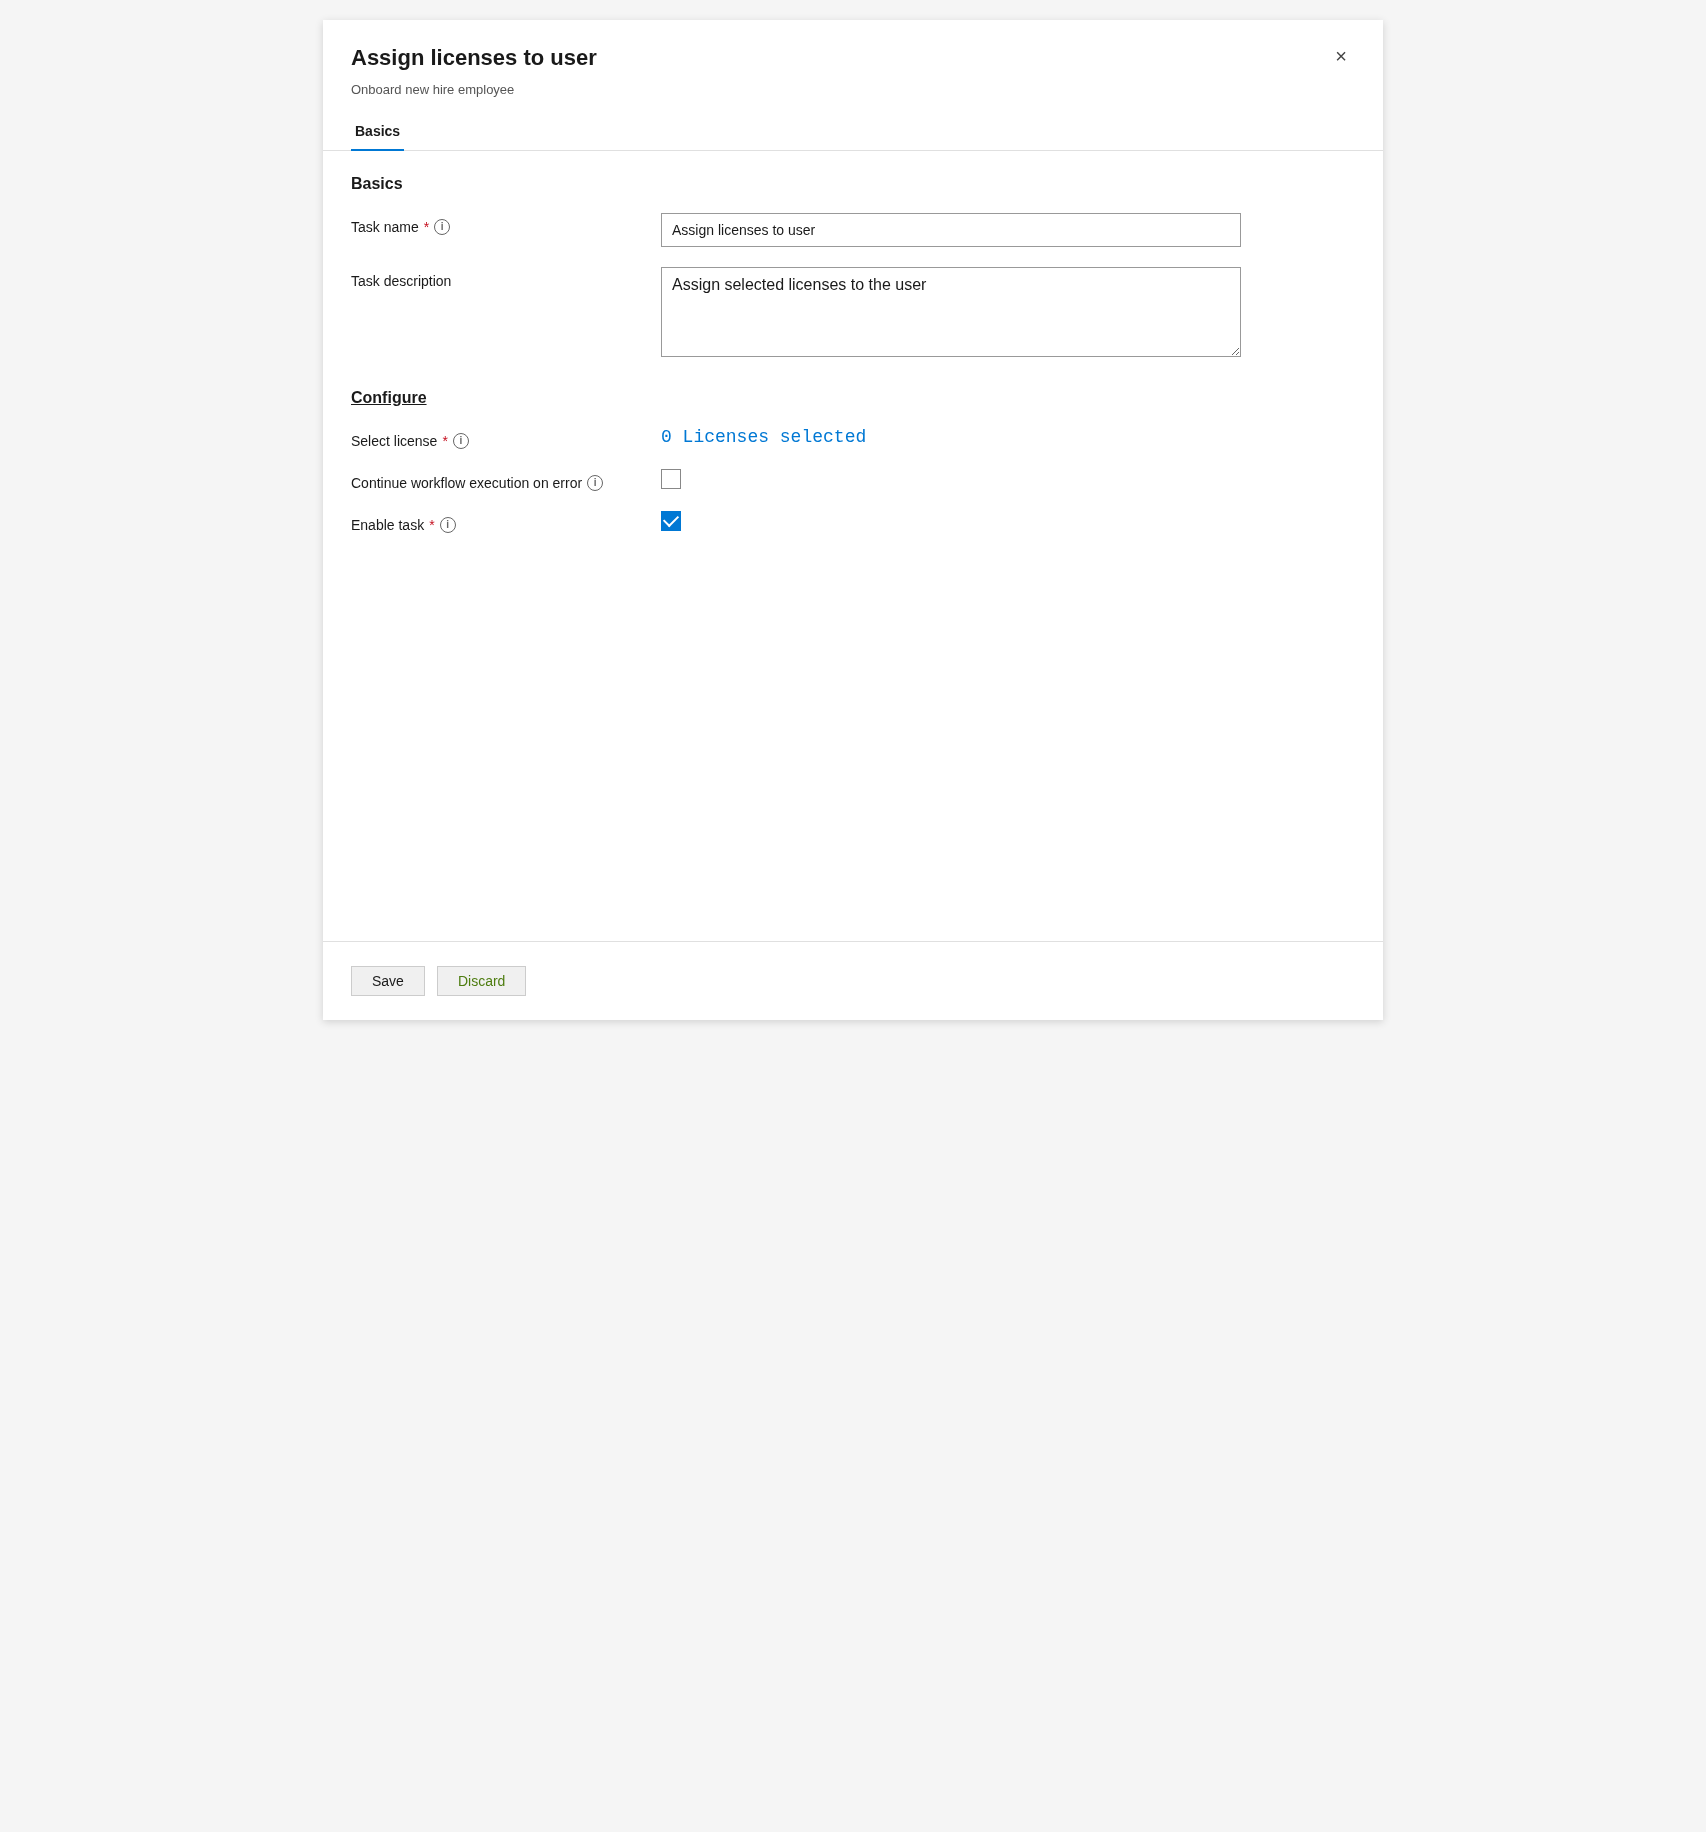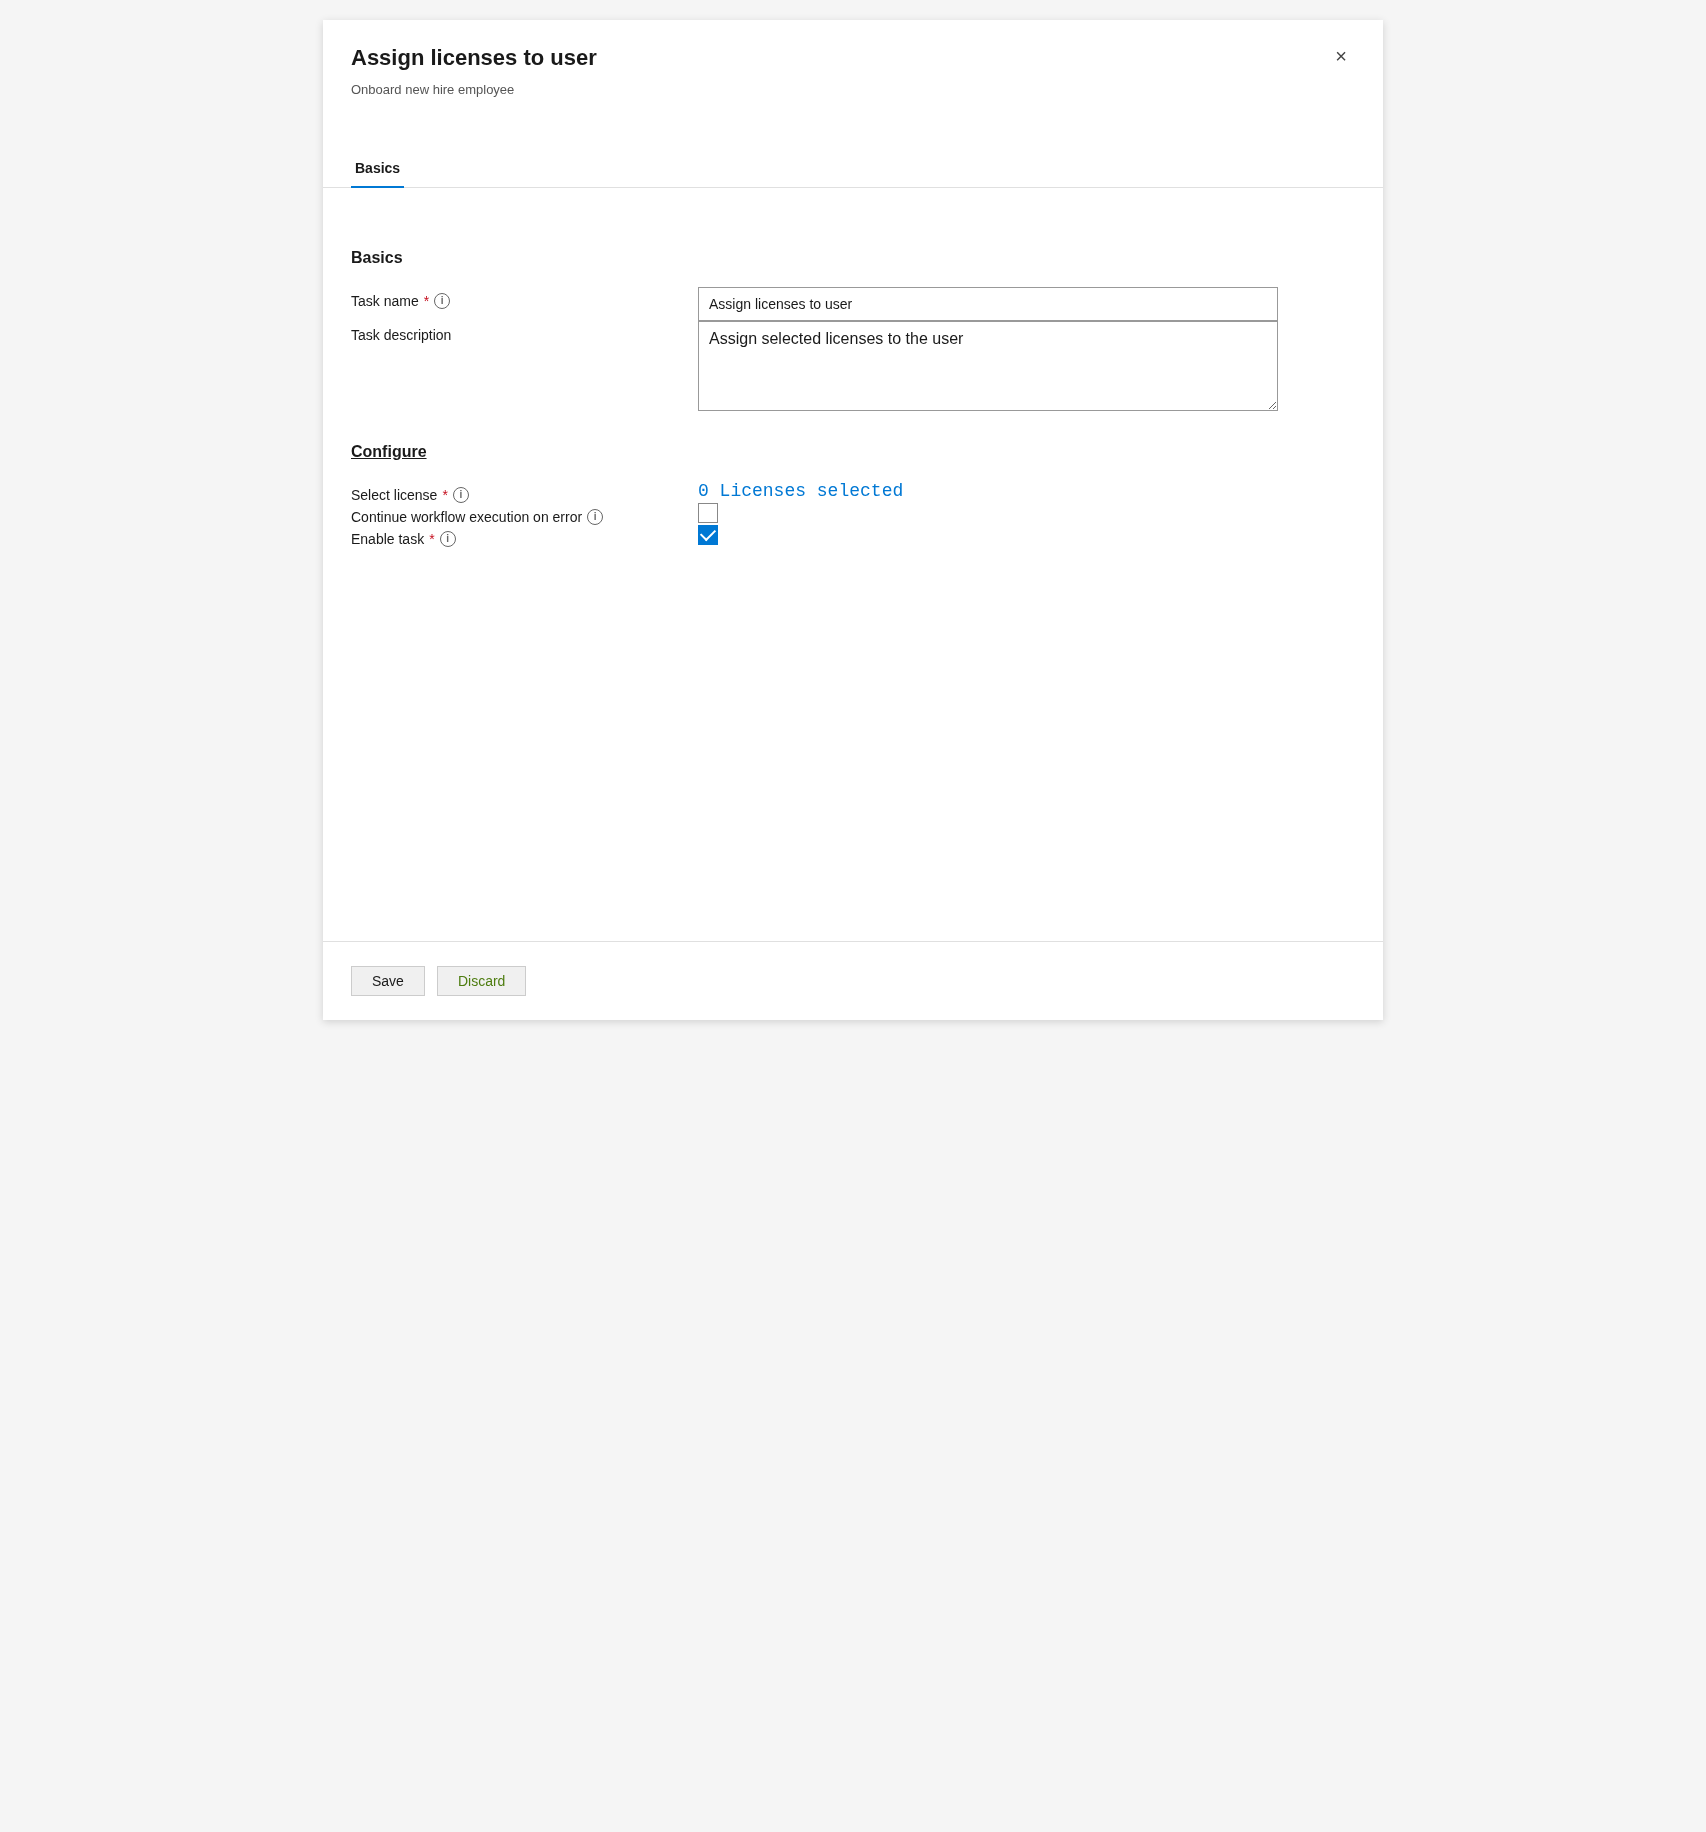--- a/index.html
+++ b/index.html
@@ -1,19 +1,18 @@
 <!DOCTYPE html>
 <html><head>
   <meta charset="utf-8">
   <style>
     * {
       box-sizing: border-box;
       margin: 0;
       padding: 0;
-      gap: 37px;
     }
 
     body {
       font-family: 'Segoe UI', -apple-system, BlinkMacSystemFont, sans-serif;
       background: #f5f5f5;
       display: flex;
       justify-content: center;
       align-items: flex-start;
       min-height: 100vh;
       padding: 20px;
@@ -92,20 +91,21 @@
     .section-heading {
       font-size: 16px;
       font-weight: 700;
       color: #1a1a1a;
       margin-bottom: 20px;
     }
 
     .form-row {
       display: flex;
       align-items: flex-start;
+      margin-bottom: 20px;
     }
 
     .form-label {
       width: 310px;
       min-width: 310px;
       font-size: 14px;
       color: #1a1a1a;
       padding-top: 6px;
       display: flex;
       align-items: center;

